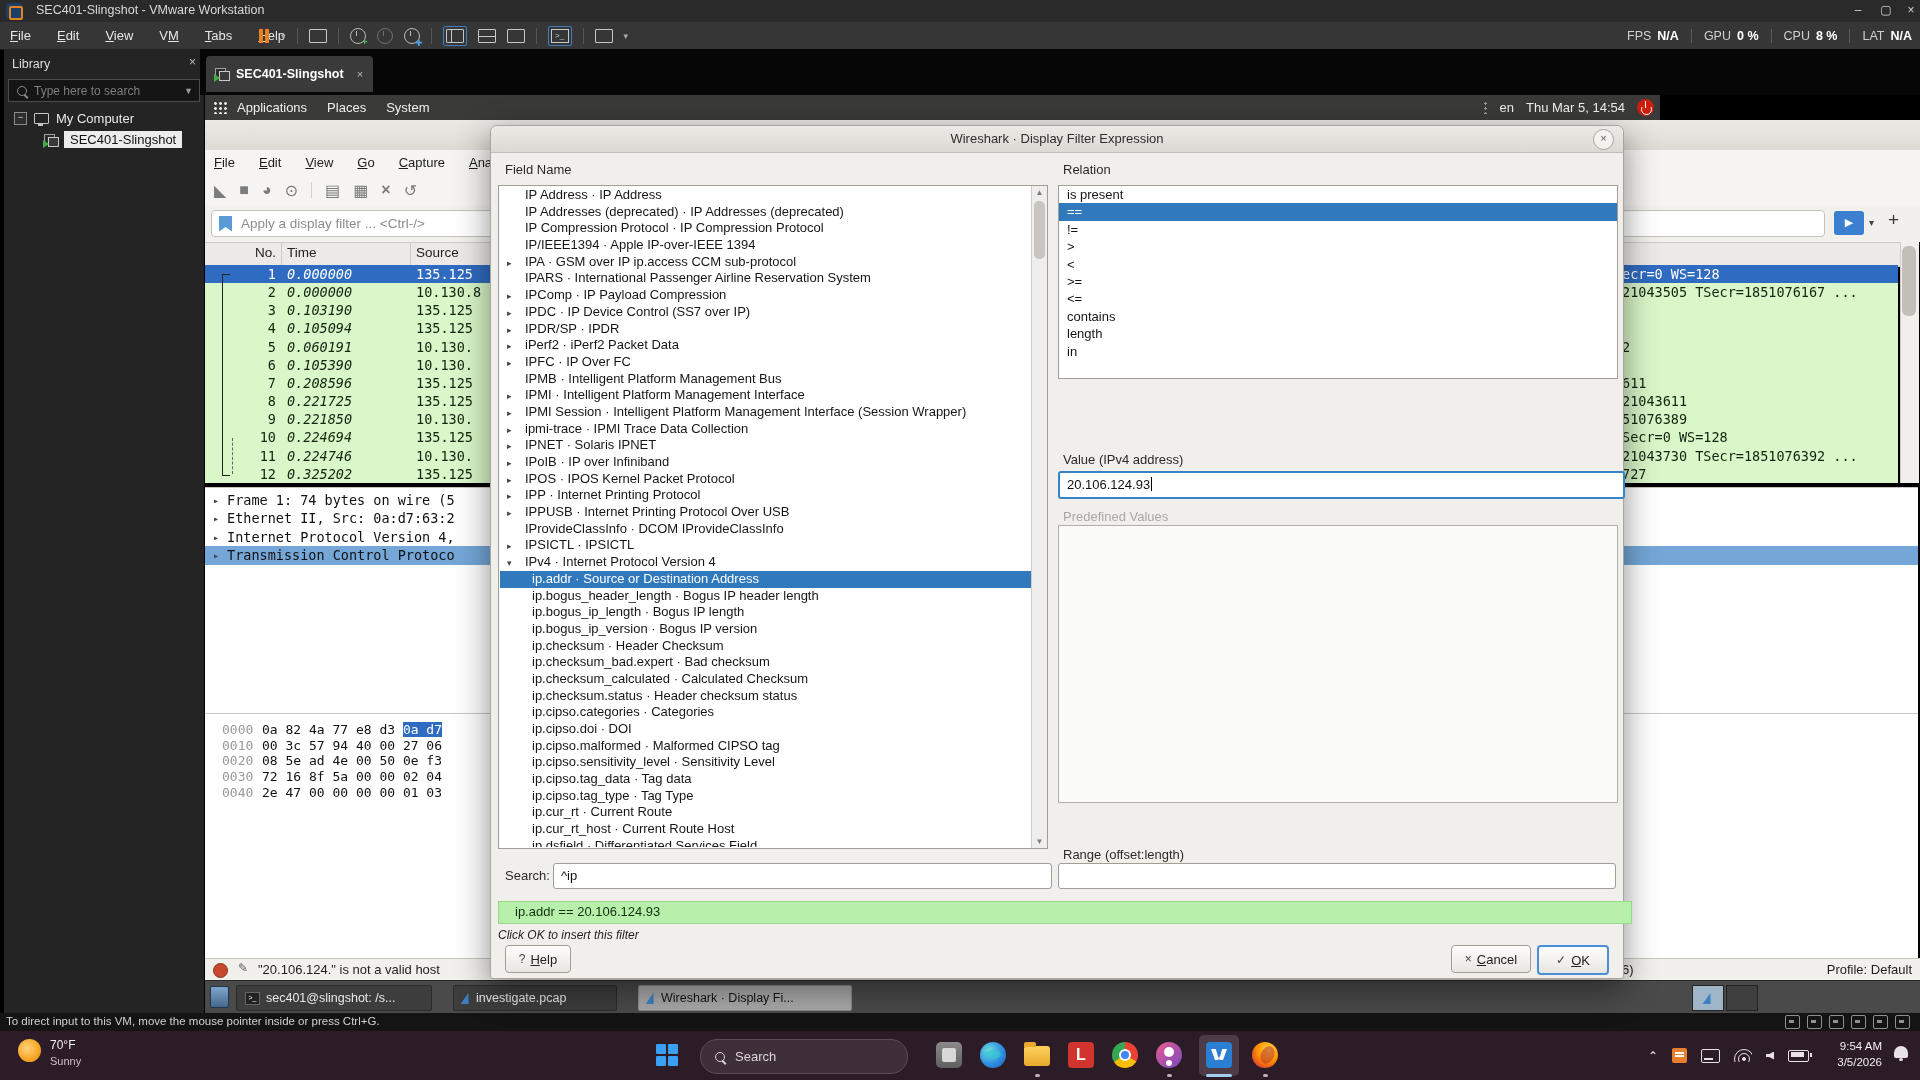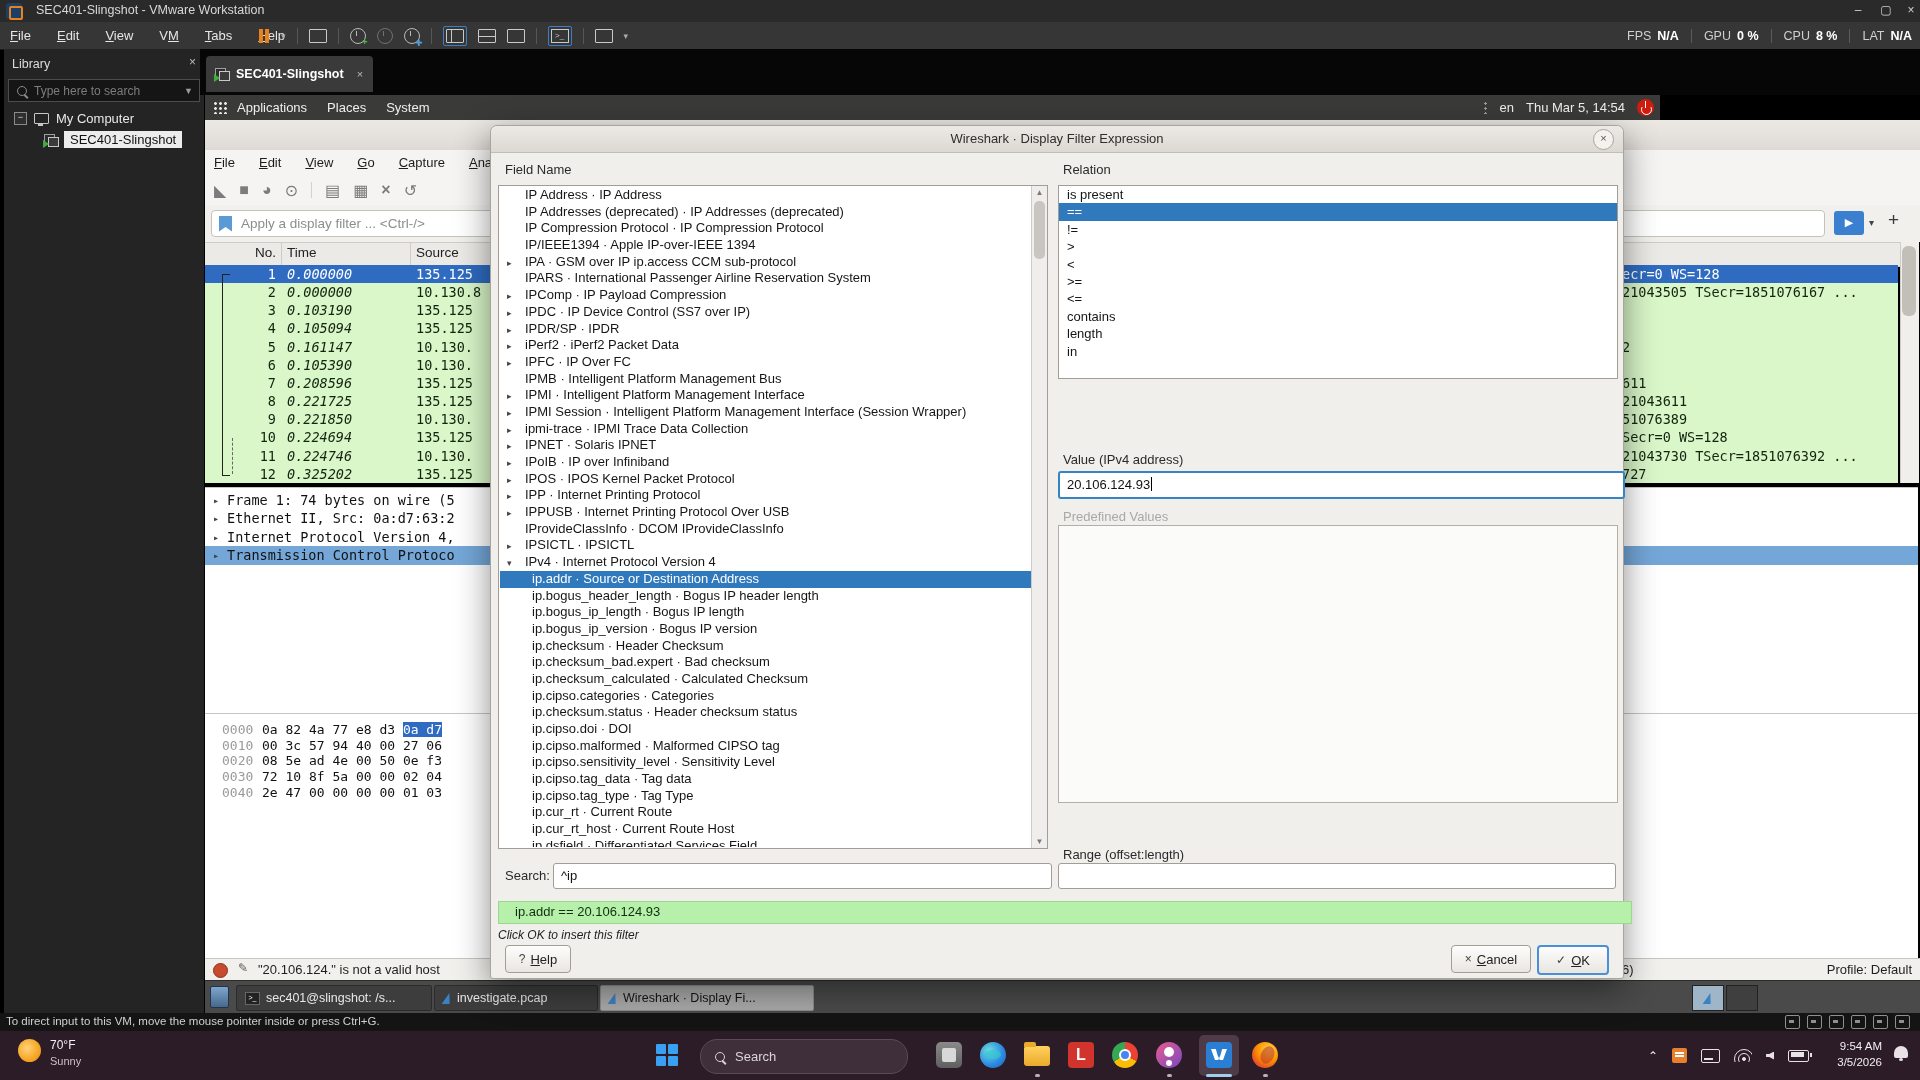--- a/index.html
+++ b/index.html
@@ -100,21 +100,21 @@
   .hhl{background:#2f6bc0;color:#fff;}
   #wsstatus{left:205px;top:958px;width:1715px;height:22px;background:#f1f0ed;border-top:1px solid #c9c6c1;font-size:13px;color:#1e1e1e;}
   #expert-dot{left:8px;top:4px;width:13px;height:13px;border-radius:50%;background:#c84a2e;border:1px solid #8d2f1b;}
   #pencil{left:33px;top:2px;color:#555;font-size:12px;}
   #ws-statusmsg{left:53px;top:3px;}
   #status-frag{left:1417px;top:3px;}
   #ws-profile{right:8px;top:3px;}
   
   #vmtaskbar{left:205px;top:980px;width:1715px;height:33px;background:#4a4a4a;border-top:1px solid #2a2a2a;}
   #deskic{left:5px;top:5px;width:17px;height:20px;background:linear-gradient(#7fa6cc,#46688c);border:1px solid #20344a;border-radius:2px;}
-  #vm-tb-btns{left:31px;top:4px;display:flex;gap:2px;}
+  #vm-tb-btns{left:31px;top:4px;display:flex;gap:21px;}
   .tbbtn{height:24px;background:#3d3d3d;border:1px solid #2b2b2b;border-radius:2px;color:#e8e8e8;font-size:12.5px;display:flex;align-items:center;gap:6px;padding:0 8px;white-space:nowrap;overflow:hidden;}
   .tbbtn.act{background:#a9a9a9;color:#141414;border-color:#8a8a8a;}
   .ic-term{width:13px;height:11px;background:#222;border:1px solid #666;color:#fff;font-size:7px;line-height:10px;text-align:center;flex:0 0 auto;}
   .ic-fin{width:0;height:0;border-left:5px solid transparent;border-right:3px solid transparent;border-bottom:11px solid #3b82c4;transform:skewX(-14deg);flex:0 0 auto;}
   #wspace{left:1487px;top:4px;display:flex;gap:2px;}
   .wcell{width:30px;height:24px;border:1px solid #222;}
   .wcell.on{background:#9fb6c9;display:flex;align-items:center;justify-content:center;}
   .wcell.off{background:#3f3f3f;}
   
   #vmwmsg{left:0;top:1013px;width:1920px;height:18px;background:#141414;color:#d0d0d0;font-size:11.5px;}
@@ -384,21 +384,21 @@
         <span class="ptime">0.103190</span>
         <span class="psrc">135.125</span>
       </div>
       <div class="prow">
         <span class="pno">4</span>
         <span class="ptime">0.105094</span>
         <span class="psrc">135.125</span>
       </div>
       <div class="prow">
         <span class="pno">5</span>
-        <span class="ptime">0.161147</span>
+        <span class="ptime">0.060191</span>
         <span class="psrc">10.130.</span>
         <span class="pinfo">2</span>
       </div>
       <div class="prow">
         <span class="pno">6</span>
         <span class="ptime">0.105390</span>
         <span class="psrc">10.130.</span>
       </div>
       <div class="prow">
         <span class="pno">7</span>
@@ -470,21 +470,21 @@
       <div class="hrow">
         <span class="hoff">0010</span>
         <span class="hbytes">00 3c 57 94 40 00 27 06</span>
       </div>
       <div class="hrow">
         <span class="hoff">0020</span>
         <span class="hbytes">08 5e ad 4e 00 50 0e f3</span>
       </div>
       <div class="hrow">
         <span class="hoff">0030</span>
-        <span class="hbytes">72 10 8f 5a 00 00 02 04</span>
+        <span class="hbytes">72 16 8f 5a 00 00 02 04</span>
       </div>
       <div class="hrow">
         <span class="hoff">0040</span>
         <span class="hbytes">2e 47 00 00 00 00 01 03</span>
       </div>
     </div>
 
   <div id="wsstatus" class="a">
     <div id="expert-dot" class="a"></div>
     <div id="pencil" class="a">✎</div>
@@ -698,25 +698,25 @@
           <div class="frow sub">
             <span class="farr"></span>
             <span class="flab">ip.checksum_bad.expert · Bad checksum</span>
           </div>
           <div class="frow sub">
             <span class="farr"></span>
             <span class="flab">ip.checksum_calculated · Calculated Checksum</span>
           </div>
           <div class="frow sub">
             <span class="farr"></span>
+            <span class="flab">ip.checksum.status · Header checksum status</span>
+          </div>
+          <div class="frow sub">
+            <span class="farr"></span>
             <span class="flab">ip.cipso.categories · Categories</span>
-          </div>
-          <div class="frow sub">
-            <span class="farr"></span>
-            <span class="flab">ip.checksum.status · Header checksum status</span>
           </div>
           <div class="frow sub">
             <span class="farr"></span>
             <span class="flab">ip.cipso.doi · DOI</span>
           </div>
           <div class="frow sub">
             <span class="farr"></span>
             <span class="flab">ip.cipso.malformed · Malformed CIPSO tag</span>
           </div>
           <div class="frow sub">

